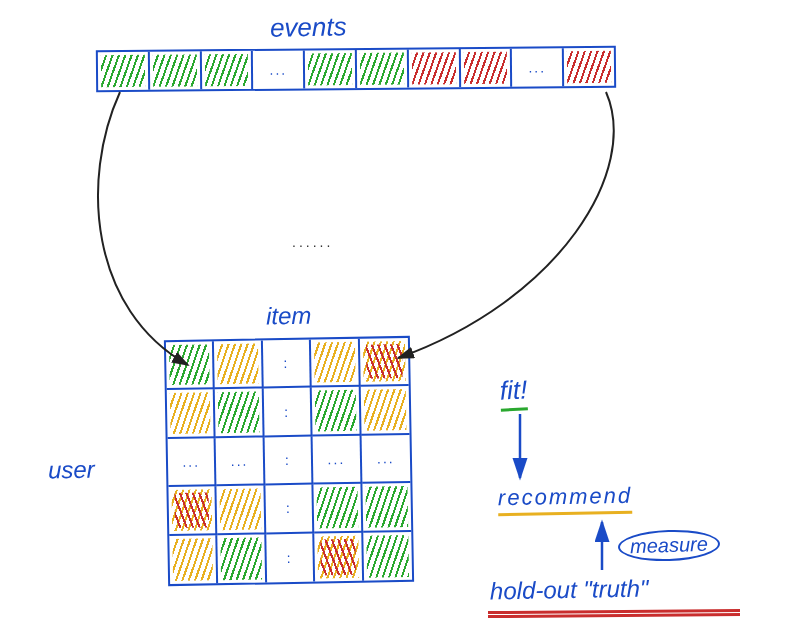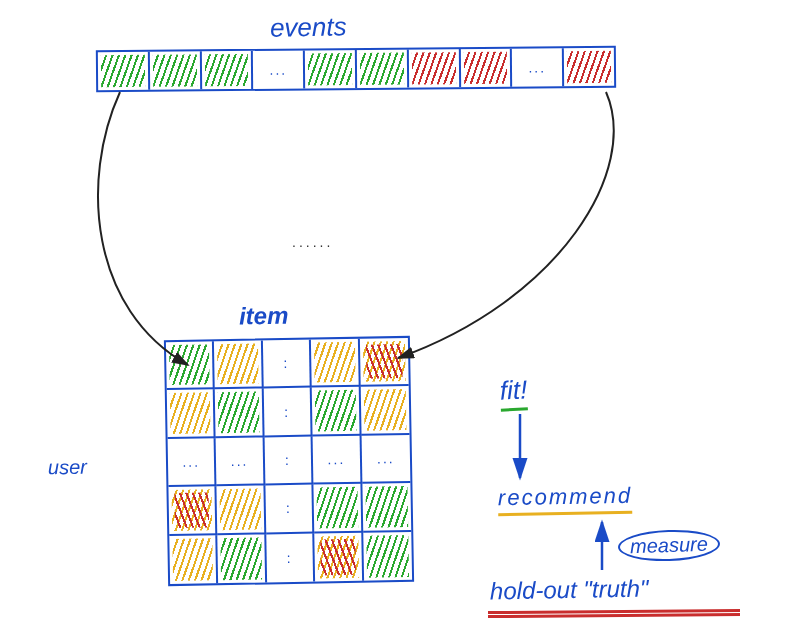--- a/index.html
+++ b/index.html
@@ -12,22 +12,22 @@
       overflow: hidden;
     }
     .hand-label {
       position: absolute;
       color: #1a4bc7;
       font-size: 22px;
       font-style: italic;
       transform: rotate(-1deg);
     }
     .events-label { top: 12px; left: 270px; font-size: 26px; }
-    .item-label { top: 302px; left: 239px; font-size: 24px; font-weight: bold; }
-    .user-label { top: 456px; left: 48px; font-size: 20px; }
+    .item-label { top: 302px; left: 266px; font-size: 24px; }
+    .user-label { top: 456px; left: 48px; font-size: 24px; }
     .fit-label {
       top: 375px; left: 500px; font-size: 26px;
       border-bottom: 3px solid #2aa82f;
       padding-bottom: 2px;
       transform: rotate(-3deg);
     }
     .recommend-label {
       top: 484px; left: 498px; font-size: 22px; letter-spacing: 2px;
       border-bottom: 3px solid #e8b020;
       padding-bottom: 2px;

